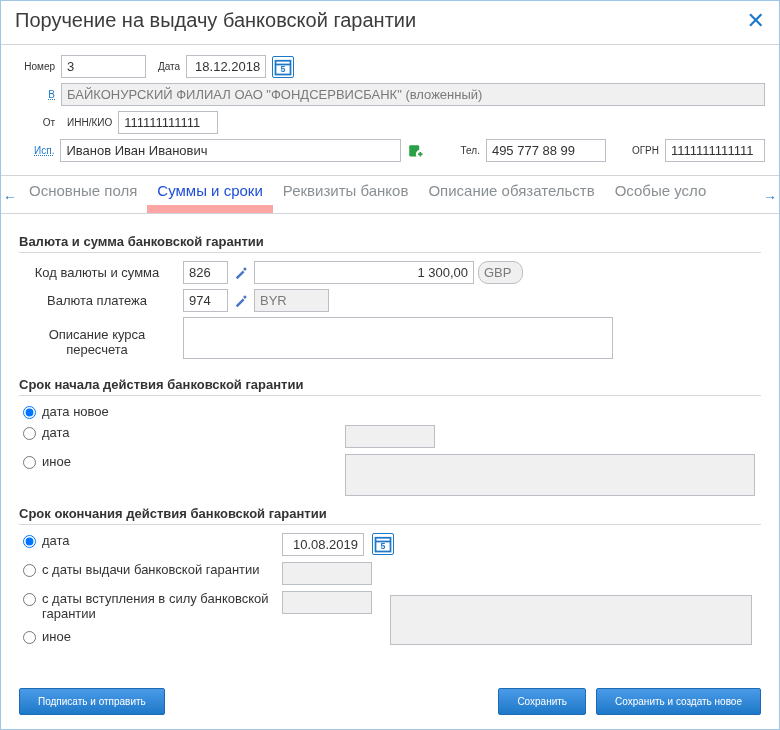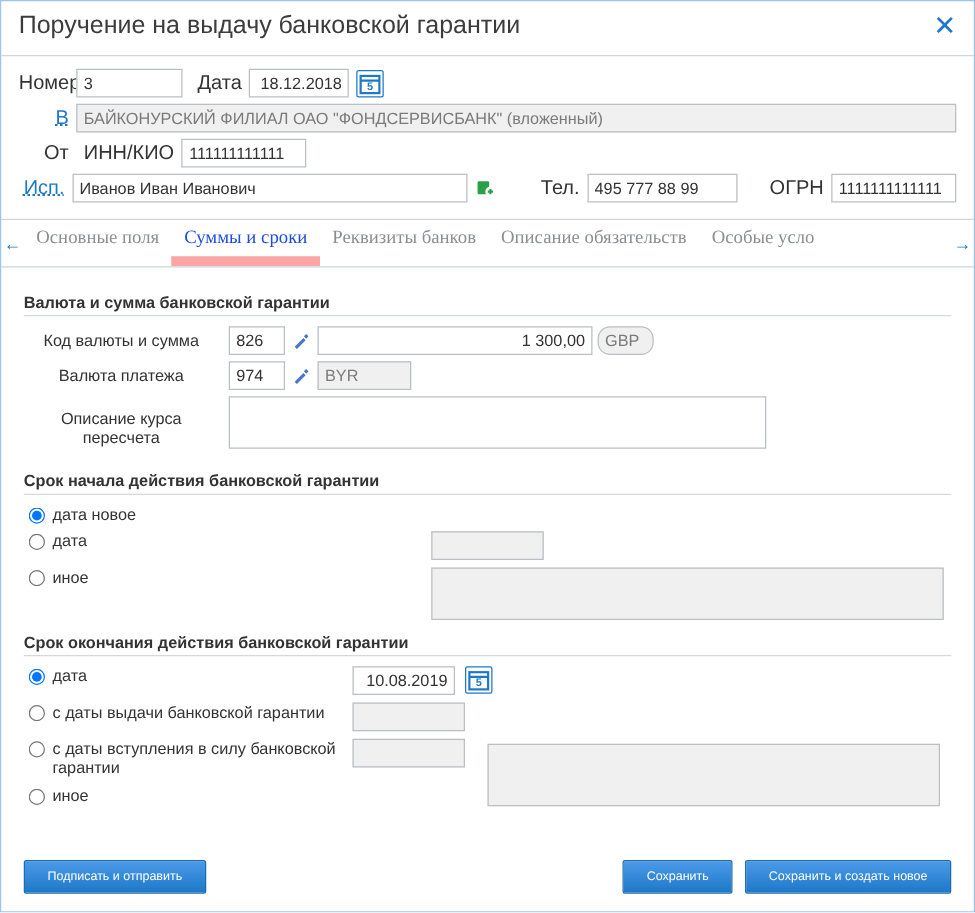--- a/index.html
+++ b/index.html
@@ -39,21 +39,21 @@
     padding: 10px 14px 6px 14px;
   }
   .row {
     display: flex;
     align-items: center;
     gap: 6px;
     margin-bottom: 5px;
   }
   .lbl {
     text-align: right;
-    font-size: 16px;
+    font-size: 10px;
     color: #333;
   }
   .lbl.link { color: #1e78c8; text-decoration: underline dotted; cursor: pointer; }
   input[type="text"], textarea {
     border: 1px solid #b9bfc4;
     background: #fff;
     height: 23px;
     padding: 2px 5px;
     font-size: 13px;
     font-family: inherit;
@@ -98,21 +98,20 @@
     flex: 1;
     display: flex;
     overflow: hidden;
   }
   .tab {
     padding: 6px 10px;
     font-size: 15px;
     color: #8a8f93;
     cursor: pointer;
     white-space: nowrap;
-    font-family: Liberation Serif, serif;
   }
   .tab.active {
     color: #1d4ed8;
     border-bottom: 8px solid #fca5a5;
   }
   .content {
     flex: 1;
     overflow-y: auto;
     padding: 12px 18px 0 18px;
   }

